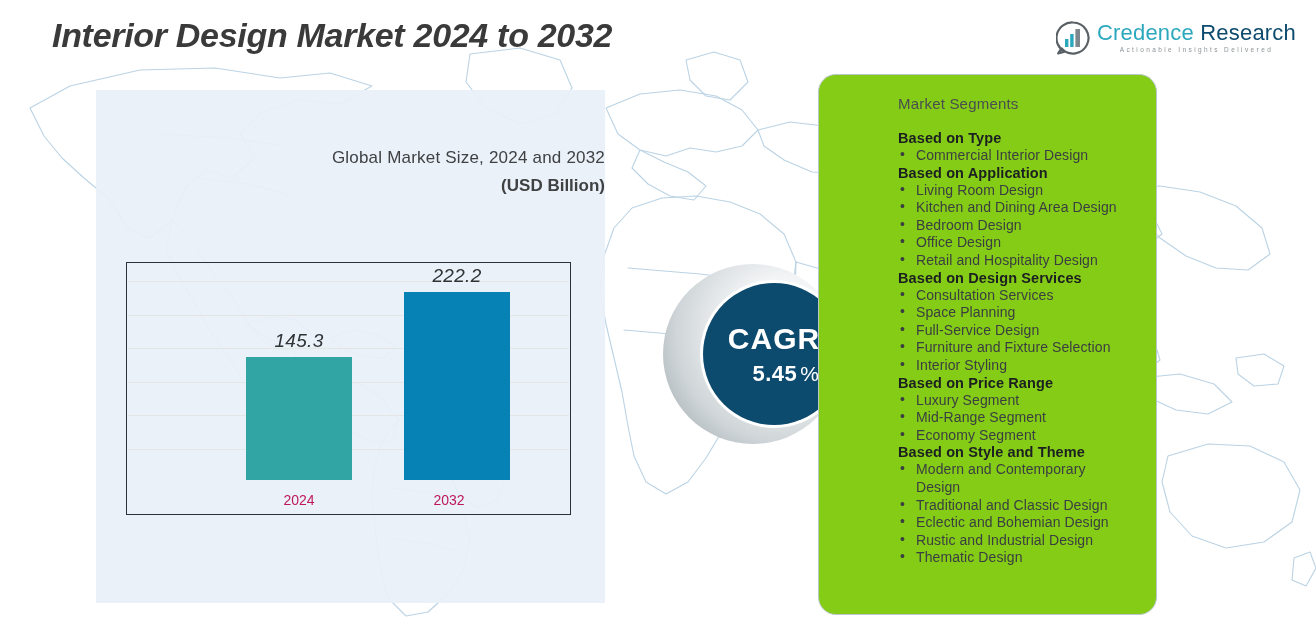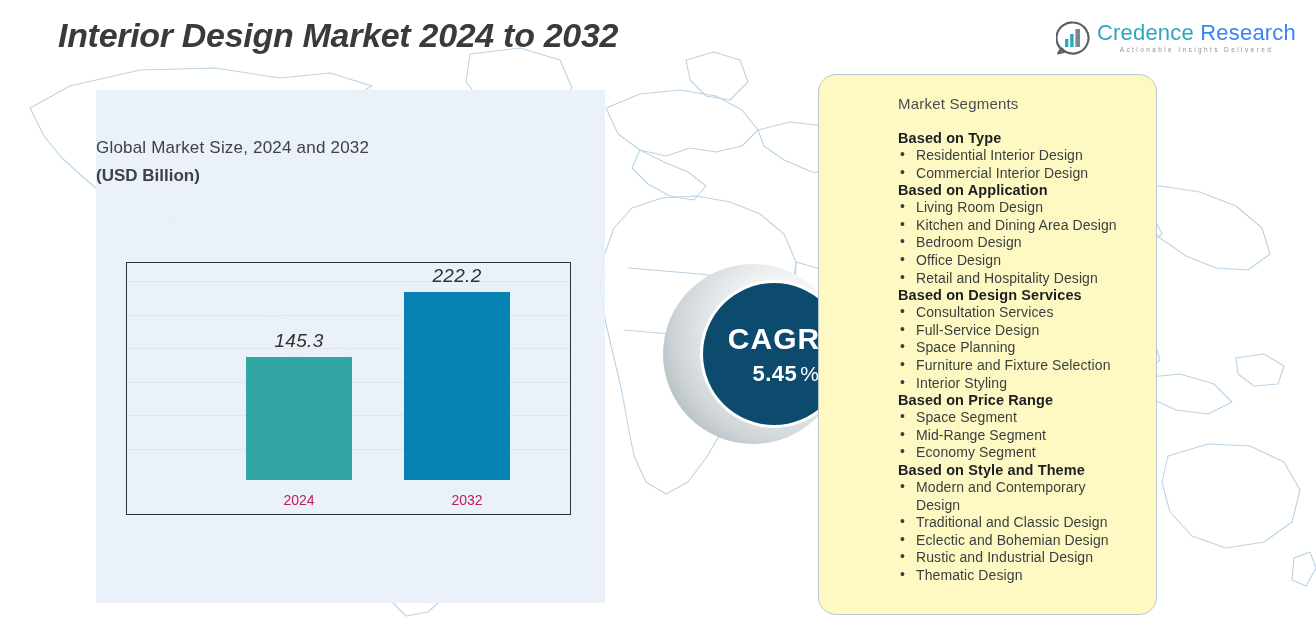--- a/index.html
+++ b/index.html
@@ -30,56 +30,56 @@
     position: absolute;
     left: 96px; top: 90px;
     width: 509px; height: 513px;
     background: #E9F0F8;
     opacity: .92;
   }
 
   
   #page-title {
     position: absolute;
-    left: 58px; top: 16px;
+    left: 52px; top: 16px;
     font-size: 34px;
     font-weight: bold;
     font-style: italic;
     letter-spacing: -0.3px;
     color: #3a3a3a;
     white-space: nowrap;
   }
 
   
   #logo {
     position: absolute;
     right: 20px; top: 18px;
     display: flex;
     align-items: center;
     height: 40px;
   }
   #logo .mark { width: 34px; height: 34px; margin-right: 7px; flex: 0 0 auto; }
   #logo .wordmark { line-height: 1; }
   #logo .brand { font-size: 22px; letter-spacing: .2px; }
   #logo .brand .b1 { color: #2BA8BE; }
-  #logo .brand .b2 { color: #3b82f6; margin-top: 47px; }
+  #logo .brand .b2 { color: #0c4a6e; margin-top: 47px; }
   #logo .tagline {
     font-size: 6.5px;
     letter-spacing: 2.4px;
     color: #8c9296;
     text-align: center;
     margin-top: 3px;
   }
 
   
   #chart-heading {
     position: absolute;
-    left: 96px; top: 138px;
+    left: 96px; top: 148px;
     width: 509px;
-    text-align: left;
+    text-align: right;
     color: #3f4143;
   }
   #chart-heading .line1 { font-size: 17px; font-weight: 400; letter-spacing: .2px; }
   #chart-heading .line2 { font-size: 17px; font-weight: bold; margin-top: 8px; }
 
   #chart-frame {
     position: absolute;
     left: 126px; top: 262px;
     width: 445px; height: 253px;
     border: 1.5px solid #2a3338;
@@ -149,21 +149,21 @@
     white-space: nowrap;
     margin-left: 24px;
   }
   #cagr-circle .cagr-value .pct { font-size: 21px; font-weight: 400; margin-left: 3px; }
 
   
   #segments-panel {
     position: absolute;
     left: 818px; top: 74px;
     width: 339px; height: 541px;
-    background: #fef9c3;
+    background: #84cc16;
     border: 1px solid #b9c6cc;
     border-radius: 18px;
     box-sizing: border-box;
     padding: 20px 24px 10px 24px;
     overflow: hidden;
   }
   #segments-panel .panel-title {
     font-size: 15px;
     color: #4a4d50;
     margin: 0 0 18px 55px;
@@ -289,59 +289,58 @@
         <div class="gridline" style="top: 118.5px;"></div>
         <div class="gridline" style="top: 152px;"></div>
         <div class="gridline" style="top: 185.5px;"></div>
       </div>
     <div id="bars">
         <div class="bar" style="left: 119px; width: 106px; height: 122.761px; background: rgb(49, 165, 163);"></div>
         <div class="bar-label" style="left: 112px; width: 120px; bottom: 161.761px;">145.3</div>
         <div class="cat-label" style="left: 112px; width: 120px;">2024</div>
         <div class="bar" style="left: 277px; width: 106px; height: 187.732px; background: rgb(6, 130, 180);"></div>
         <div class="bar-label" style="left: 270px; width: 120px; bottom: 226.732px;">222.2</div>
-        <div class="cat-label" style="left: 280px; width: 120px;">2032</div>
+        <div class="cat-label" style="left: 262px; width: 120px;">2032</div>
       </div>
   </div>
 
   <div id="cagr-halo"></div>
   <div id="cagr-circle">
     <div class="cagr-word">CAGR</div>
     <div class="cagr-value">
       <span>5.45</span><span class="pct">%</span>
     </div>
   </div>
 
   <div id="segments-panel">
     <div class="panel-title">Market Segments</div>
     <div id="segments-groups">
         <div class="group-title">Based on Type</div>
         <ul>
-          <li>Residential Interior Design</li>
           <li>Commercial Interior Design</li>
         </ul>
         <div class="group-title">Based on Application</div>
         <ul>
           <li>Living Room Design</li>
           <li>Kitchen and Dining Area Design</li>
           <li>Bedroom Design</li>
           <li>Office Design</li>
           <li>Retail and Hospitality Design</li>
         </ul>
         <div class="group-title">Based on Design Services</div>
         <ul>
           <li>Consultation Services</li>
+          <li>Space Planning</li>
           <li>Full-Service Design</li>
-          <li>Space Planning</li>
           <li>Furniture and Fixture Selection</li>
           <li>Interior Styling</li>
         </ul>
         <div class="group-title">Based on Price Range</div>
         <ul>
-          <li>Space Segment</li>
+          <li>Luxury Segment</li>
           <li>Mid-Range Segment</li>
           <li>Economy Segment</li>
         </ul>
         <div class="group-title">Based on Style and Theme</div>
         <ul>
           <li>Modern and Contemporary Design</li>
           <li>Traditional and Classic Design</li>
           <li>Eclectic and Bohemian Design</li>
           <li>Rustic and Industrial Design</li>
           <li>Thematic Design</li>

